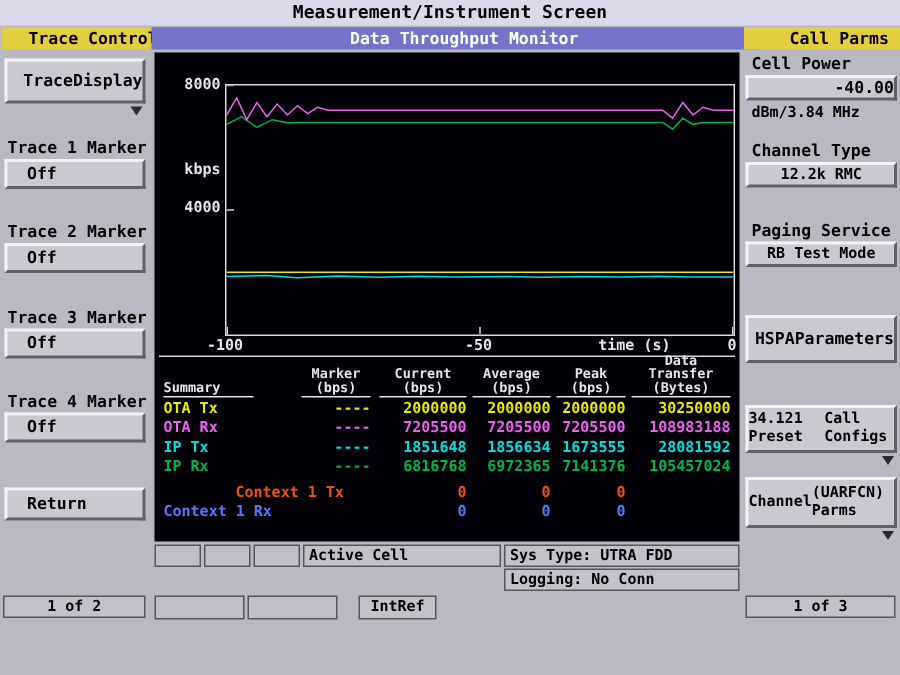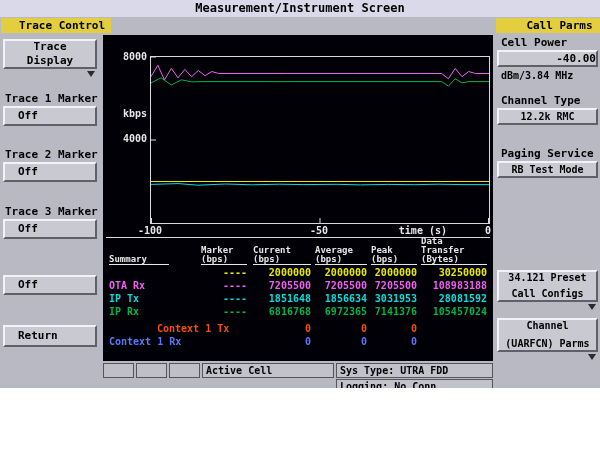--- a/index.html
+++ b/index.html
@@ -1,38 +1,38 @@
 <!DOCTYPE html>
 <html><head>
 <meta charset="utf-8">
 <style>
   html,body{margin:0;padding:0;}
-  #screen{position:relative;width:600px;height:388px;background:#b9b9c4;overflow:hidden;
+  #screen{position:relative;width:600px;height:450px;background:#b9b9c4;overflow:hidden;
           font-family:"DejaVu Sans Mono","Liberation Mono",monospace;color:#000;}
   .abs{position:absolute;}
   .bold{font-weight:bold;}
   .titlebar{left:0;top:0;width:600px;height:17px;background:#d9d9e9;font-size:12px;font-weight:bold;
             text-align:center;line-height:17px;}
   .hdr{height:15px;font-size:11px;font-weight:bold;text-align:center;line-height:15px;padding-left:12px;}
   .hdr-yellow{background:#e2ce3e;color:#000;}
   .hdr-blue{background:#7373c9;color:#fff;}
   .btn{background:#c9c9d2;border:2px solid;border-color:#f2f2f8 #60606a #60606a #f2f2f8;
        font-size:11px;font-weight:bold;color:#000;box-sizing:border-box;}
-  .btn-center{display:flex;flex-direction:column;align-items:center;justify-content:space-between;line-height:12px;}
+  .btn-center{display:flex;flex-direction:row;align-items:center;justify-content:flex-end;line-height:12px;}
   .sidelabel{font-size:11px;font-weight:bold;padding-left:5px;line-height:12px;}
   .pagebox{border:1px solid #55555e;font-size:10px;font-weight:bold;text-align:center;line-height:14px;
            background:#c2c2cb;box-sizing:border-box;}
   .slot{border:1px solid #55555e;background:#bfbfc8;box-sizing:border-box;}
   .statusbox{border:1px solid #55555e;background:#c2c2cb;font-size:10px;font-weight:bold;
              line-height:13px;padding-left:3px;box-sizing:border-box;white-space:nowrap;}
   .blackscreen{left:103px;top:35px;width:390px;height:326px;background:#000006;}
   .plotframe{left:47px;top:21px;width:338px;height:166px;border:1px solid #d8d8d8;box-sizing:content-box;}
   .axlabel{color:#e6e6e6;font-size:10px;font-weight:bold;line-height:10px;}
   .thead-cell{position:absolute;bottom:0;border-bottom:1px solid #e6e6e6;color:#e6e6e6;
-              font-size:9px;font-weight:bold;line-height:9px;text-align:left;}
+              font-size:9px;font-weight:bold;line-height:9px;text-align:center;}
   .trow{position:absolute;height:12px;font-size:10px;font-weight:bold;line-height:12px;white-space:nowrap;}
   .tcell{position:absolute;top:0;}
   .num{text-align:right;}
   .tri-icon{width:0;height:0;border-left:4px solid transparent;border-right:4px solid transparent;
             border-top:6px solid #2a2a30;}
   .wm-cn{font-size:30px;font-weight:bold;color:#c62a2a;opacity:.82;line-height:32px;
          font-family:"DejaVu Sans",sans-serif;}
   .wm-url{font-size:14px;color:#8d8d8d;line-height:15px;font-family:"DejaVu Sans",sans-serif;}
 </style>
 </head>
@@ -52,26 +52,28 @@
 
   <div class="abs sidelabel" style="left:0;top:93px;width:100px;">Trace 1 Marker</div>
   <div class="abs btn" style="left:3px;top:106px;width:94px;height:20px;line-height:16px;padding-left:13px;">Off</div>
 
   <div class="abs sidelabel" style="left:0;top:149px;width:100px;">Trace 2 Marker</div>
   <div class="abs btn" style="left:3px;top:162px;width:94px;height:20px;line-height:16px;padding-left:13px;">Off</div>
 
   <div class="abs sidelabel" style="left:0;top:206px;width:100px;">Trace 3 Marker</div>
   <div class="abs btn" style="left:3px;top:219px;width:94px;height:20px;line-height:16px;padding-left:13px;">Off</div>
 
+  <div class="abs sidelabel" style="left:0;top:262px;width:100px;">Trace 4 Marker</div>
   <div class="abs btn" style="left:3px;top:275px;width:94px;height:20px;line-height:16px;padding-left:13px;">Off</div>
 
   <div class="abs btn" style="left:3px;top:325px;width:94px;height:22px;line-height:18px;padding-left:13px;">Return</div>
 
   <div class="abs pagebox" style="left:2px;top:397px;width:95px;height:15px;">1 of 2</div>
 
+  <div class="abs hdr hdr-blue" style="left:101px;top:18px;width:393px;">Data Throughput Monitor</div>
 
   <div class="abs blackscreen">
 
     <div class="abs plotframe">
       <svg width="338" height="166">
           <line x1="0" x2="5" y1="83" y2="83" stroke="#d8d8d8"></line>
           <line x1="0" x2="5" y1="0" y2="0" stroke="#d8d8d8"></line>
           <line x1="0.5" x2="0.5" y1="161" y2="166" stroke="#d8d8d8"></line>
           <line x1="169" x2="169" y1="161" y2="166" stroke="#d8d8d8"></line>
           <line x1="337.5" x2="337.5" y1="161" y2="166" stroke="#d8d8d8"></line>
@@ -113,40 +115,41 @@
         <span style="display:block">(bps)</span>
       </div>
       <div class="thead-cell" style="left:318px;width:66px;">
         <span style="display:block">Data</span>
         <span style="display:block">Transfer</span>
         <span style="display:block">(Bytes)</span>
       </div>
     </div>
 
     <div class="trow" style="left: 0px; top: 232px; width: 390px; color: rgb(232, 232, 0);">
+      <span class="tcell" style="left:6px;width:90px;">OTA Tx</span>
       <span class="tcell num" style="left:98px;width:46px;">----</span>
       <span class="tcell num" style="left:150px;width:58px;">2000000</span>
       <span class="tcell num" style="left:212px;width:52px;">2000000</span>
       <span class="tcell num" style="left:268px;width:46px;">2000000</span>
       <span class="tcell num" style="left:318px;width:66px;">30250000</span>
     </div>
     <div class="trow" style="left: 0px; top: 245px; width: 390px; color: rgb(240, 96, 240);">
       <span class="tcell" style="left:6px;width:90px;">OTA Rx</span>
       <span class="tcell num" style="left:98px;width:46px;">----</span>
       <span class="tcell num" style="left:150px;width:58px;">7205500</span>
       <span class="tcell num" style="left:212px;width:52px;">7205500</span>
       <span class="tcell num" style="left:268px;width:46px;">7205500</span>
       <span class="tcell num" style="left:318px;width:66px;">108983188</span>
     </div>
     <div class="trow" style="left: 0px; top: 258px; width: 390px; color: rgb(0, 222, 222);">
       <span class="tcell" style="left:6px;width:90px;">IP Tx</span>
       <span class="tcell num" style="left:98px;width:46px;">----</span>
       <span class="tcell num" style="left:150px;width:58px;">1851648</span>
       <span class="tcell num" style="left:212px;width:52px;">1856634</span>
-      <span class="tcell num" style="left:268px;width:46px;">3031953</span>
+      <span class="tcell num" style="left:268px;width:46px;">1673555</span>
       <span class="tcell num" style="left:318px;width:66px;">28081592</span>
     </div>
     <div class="trow" style="left: 0px; top: 271px; width: 390px; color: rgb(0, 180, 76);">
       <span class="tcell" style="left:6px;width:90px;">IP Rx</span>
       <span class="tcell num" style="left:98px;width:46px;">----</span>
       <span class="tcell num" style="left:150px;width:58px;">6816768</span>
       <span class="tcell num" style="left:212px;width:52px;">6972365</span>
       <span class="tcell num" style="left:268px;width:46px;">7141376</span>
       <span class="tcell num" style="left:318px;width:66px;">105457024</span>
     </div>
@@ -185,20 +188,24 @@
   <div class="abs sidelabel" style="left:496px;top:37px;width:104px;">Cell Power</div>
   <div class="abs btn" style="left:497px;top:50px;width:101px;height:17px;line-height:13px;text-align:right;">-40.00</div>
   <div class="abs sidelabel" style="left:496px;top:70px;width:104px;font-size:10px;">dBm/3.84 MHz</div>
 
   <div class="abs sidelabel" style="left:496px;top:95px;width:104px;">Channel Type</div>
   <div class="abs btn" style="left:497px;top:108px;width:101px;height:17px;line-height:13px;text-align:center;font-size:10px;">12.2k RMC</div>
 
   <div class="abs sidelabel" style="left:496px;top:148px;width:104px;">Paging Service</div>
   <div class="abs btn" style="left:497px;top:161px;width:101px;height:17px;line-height:13px;text-align:center;font-size:10px;">RB Test Mode</div>
 
+  <div class="abs btn btn-center" style="left:497px;top:210px;width:101px;height:32px;">
+    <span>HSPA</span>
+    <span>Parameters</span>
+  </div>
 
   <div class="abs btn btn-center" style="left:497px;top:270px;width:101px;height:32px;font-size:10px;">
     <span>34.121 Preset</span>
     <span>Call Configs</span>
   </div>
   <div class="abs tri-icon" style="left:588px;top:304px;"></div>
 
   <div class="abs btn btn-center" style="left:497px;top:318px;width:101px;height:34px;font-size:10px;">
     <span>Channel</span>
     <span>(UARFCN) Parms</span>

